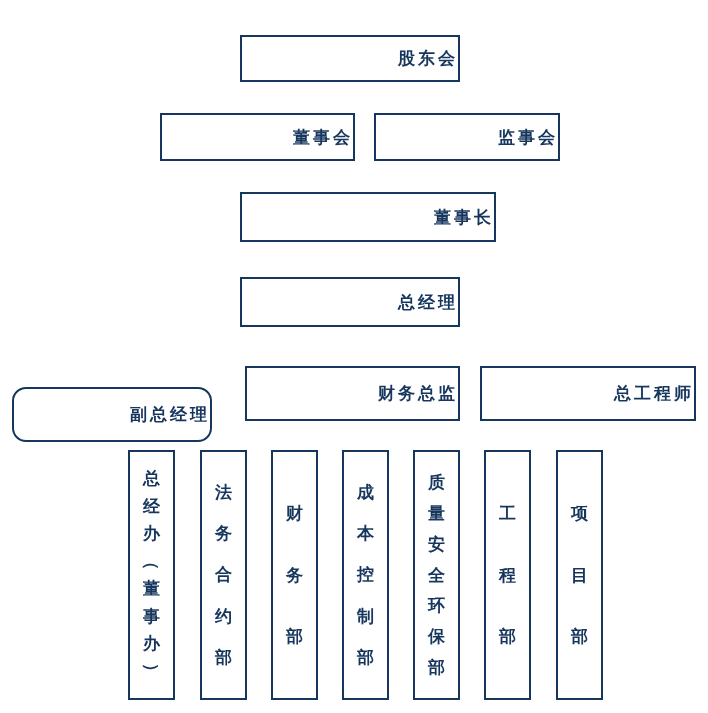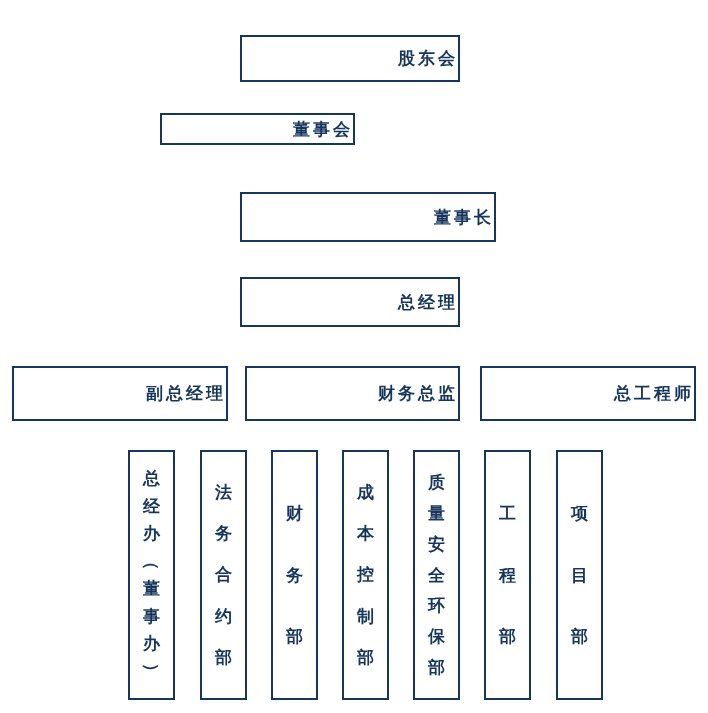--- a/index.html
+++ b/index.html
@@ -45,25 +45,25 @@
     align-items: center;
     width: 100%;
     height: 100%;
     padding: 8px 0;
   }
   .vnode .chars span { line-height: 1; display: block; }
   .vnode .chars span.rot { transform: rotate(90deg); }
 
   
   #n-shareholders { left: 240px; top: 35px;  width: 220px; height: 47px; }
-  #n-board        { left: 160px; top: 113px; width: 195px; height: 32px; font-family: Liberation Serif, serif; }
+  #n-board        { left: 160px; top: 113px; width: 195px; height: 48px; font-family: Liberation Serif, serif; }
   #n-supervisory  { left: 374px; top: 113px; width: 186px; height: 48px; }
   #n-chairman     { left: 240px; top: 192px; width: 256px; height: 50px; }
   #n-gm           { left: 240px; top: 277px; width: 220px; height: 50px; font-family: Liberation Serif, serif; }
-  #n-deputy       { left: 12px;  top: 366px; width: 216px; height: 55px; }
+  #n-deputy       { left: 12px;  top: 387px; width: 200px; height: 55px; border-radius: 14px; }
   #n-cfo          { left: 245px; top: 366px; width: 215px; height: 55px; }
   #n-ce           { left: 480px; top: 366px; width: 216px; height: 55px; }
 
   
   #d-gmo   { left: 128px; }
   #d-legal { left: 200px; }
   #d-fin   { left: 271px; }
   #d-cost  { left: 342px; }
   #d-qse   { left: 413px; }
   #d-eng   { left: 484px; }
@@ -75,20 +75,23 @@
 <div class="canvas">
 
   <div class="node" id="n-shareholders">
     <span>股东会</span>
   </div>
 
   <div class="node" id="n-board">
     <span>董事会</span>
   </div>
 
+  <div class="node" id="n-supervisory">
+    <span>监事会</span>
+  </div>
 
   <div class="node" id="n-chairman">
     <span>董事长</span>
   </div>
 
   <div class="node" id="n-gm">
     <span>总经理</span>
   </div>
 
   <div class="node" id="n-deputy">

